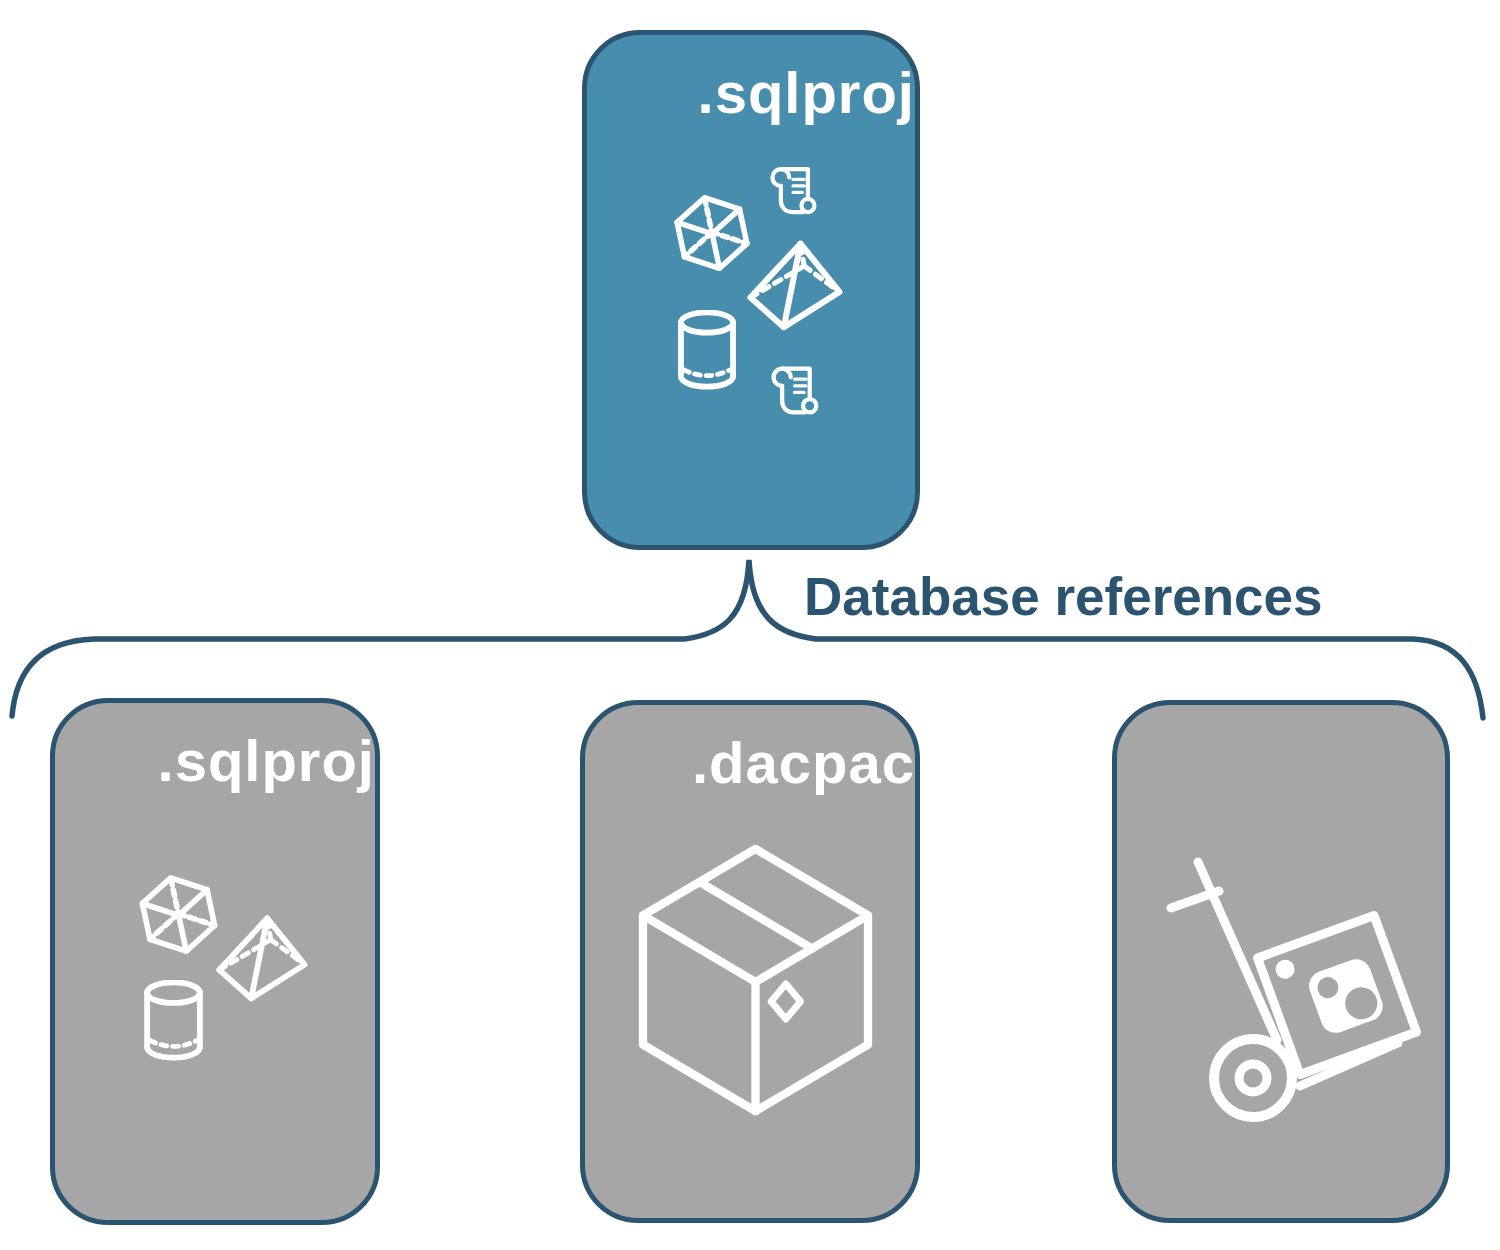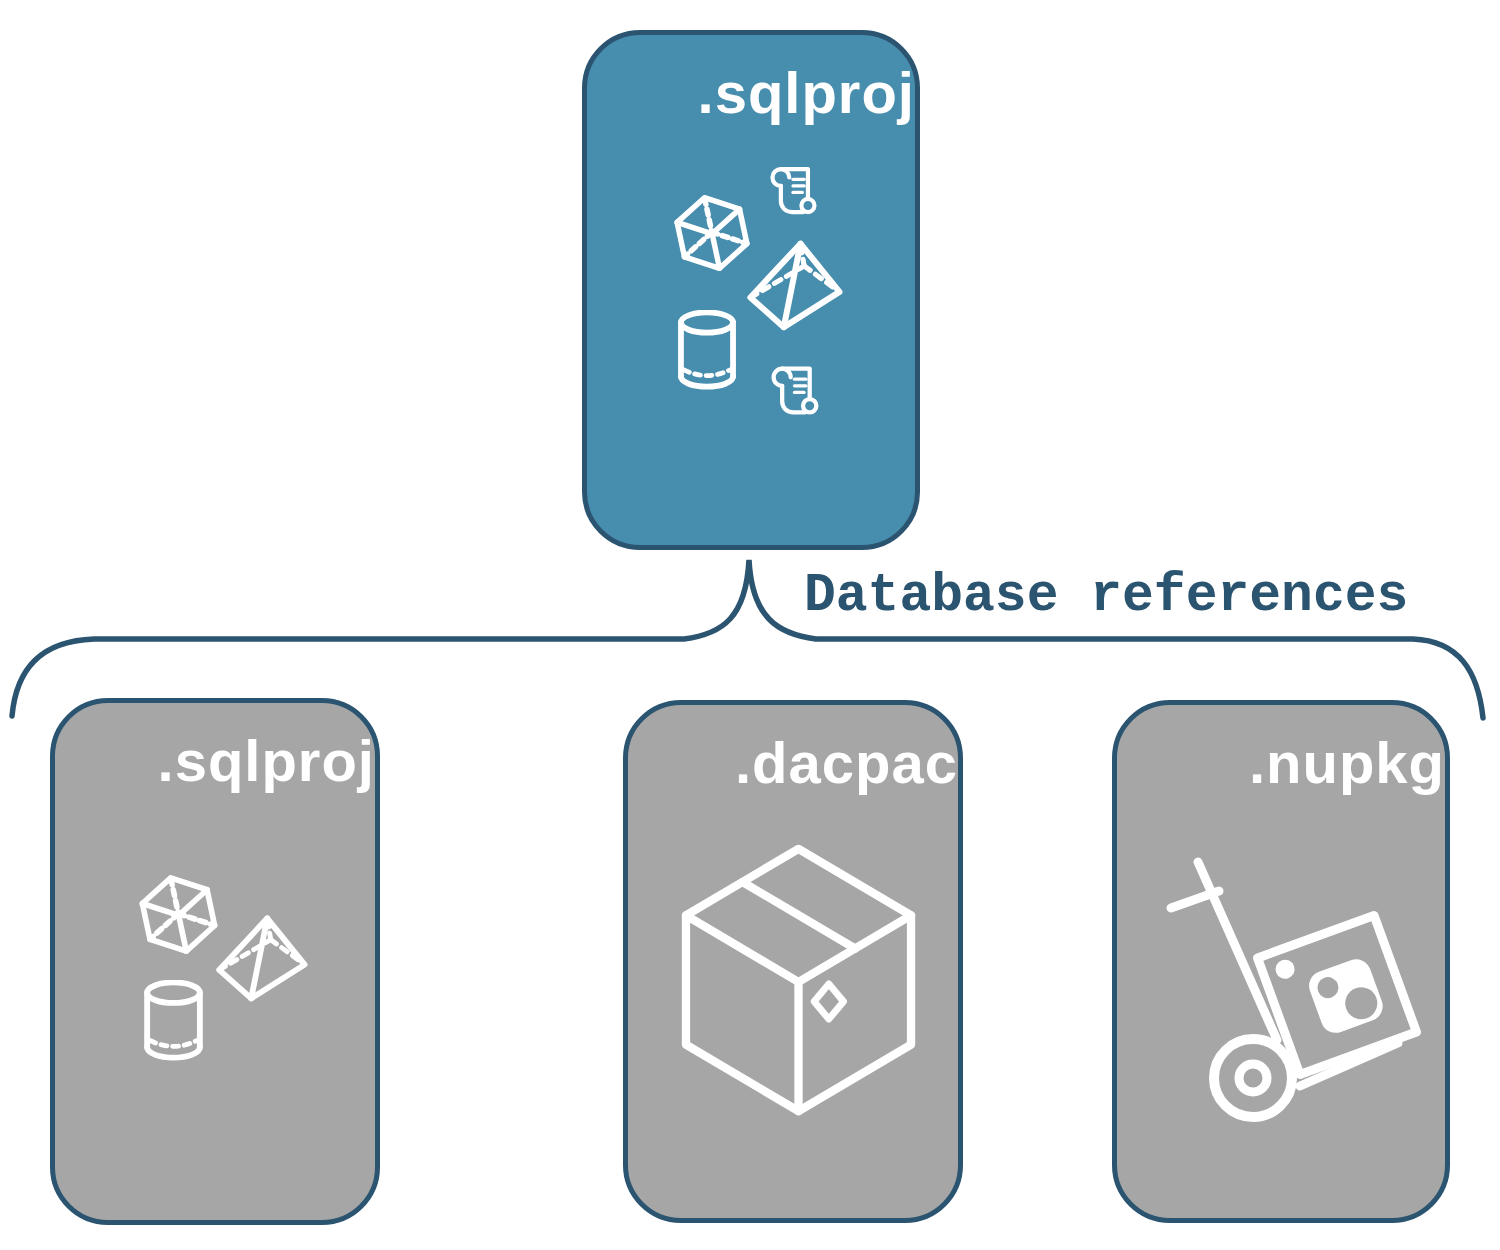--- a/index.html
+++ b/index.html
@@ -19,34 +19,33 @@
   }
   .connector-label {
     position: absolute;
     left: 804px;
     top: 566px;
     font-size: 53px;
     font-weight: 700;
     color: var(--navy, #2B5471);
     letter-spacing: 0px;
     white-space: nowrap;
-    font-family: Liberation Mono, monospace;
   }
   .card {
     position: absolute;
     border: 5px solid var(--navy, #2B5471);
     border-radius: 58px;
     box-sizing: border-box;
     color: #ffffff;
   }
   .card.blue { background: var(--blue, #478DAE); }
   .card.gray { background: var(--gray, #A6A6A6); }
   .card-root   { left: 582px;  top: 30px;  width: 338px; height: 520px; }
   .card-child1 { left: 50px;   top: 698px; width: 330px; height: 527px; }
-  .card-child2 { left: 580px;  top: 700px; width: 340px; height: 523px; margin-left: 43px; }
+  .card-child2 { left: 580px;  top: 700px; width: 340px; height: 523px; }
   .card-child3 { left: 1112px; top: 700px; width: 338px; height: 523px; }
   .card-label {
     margin-top: 24px;
     text-align: right;
     font-size: 58px;
     font-weight: 700;
     letter-spacing: 1px;
   }
   .icon { position: absolute; color: #ffffff; }
   svg { display: block; }
@@ -176,21 +175,20 @@
         <path d="M120 6 L235 74 L120 142 L5 74 Z"></path>
         <path d="M5 74 L5 206 L120 274 L120 142"></path>
         <path d="M235 74 L235 206 L120 274"></path>
         <path d="M63 40 L178 108"></path>
         <path d="M151 144 L166 162 L151 180 L136 162 Z" stroke-width="7"></path>
       </g>
     </svg>
   </div>
 
   <div class="card gray card-child3">
-    <div class="card-label">.nupkg</div>
 
     <svg class="icon" style="left:48px; top:150px;" width="260" height="270" viewBox="0 0 260 270">
       <g fill="none" stroke="currentColor" stroke-width="9" stroke-linecap="round">
         <line x1="33" y1="7" x2="112" y2="185"></line>
         <line x1="6" y1="53" x2="54" y2="36"></line>
         <circle cx="88" cy="223" r="39" stroke-width="10"></circle>
         <circle cx="88" cy="223" r="14" stroke-width="9"></circle>
         <line x1="135" y1="231" x2="233" y2="188"></line>
       </g>
       <g transform="translate(172,140) rotate(-20)">

